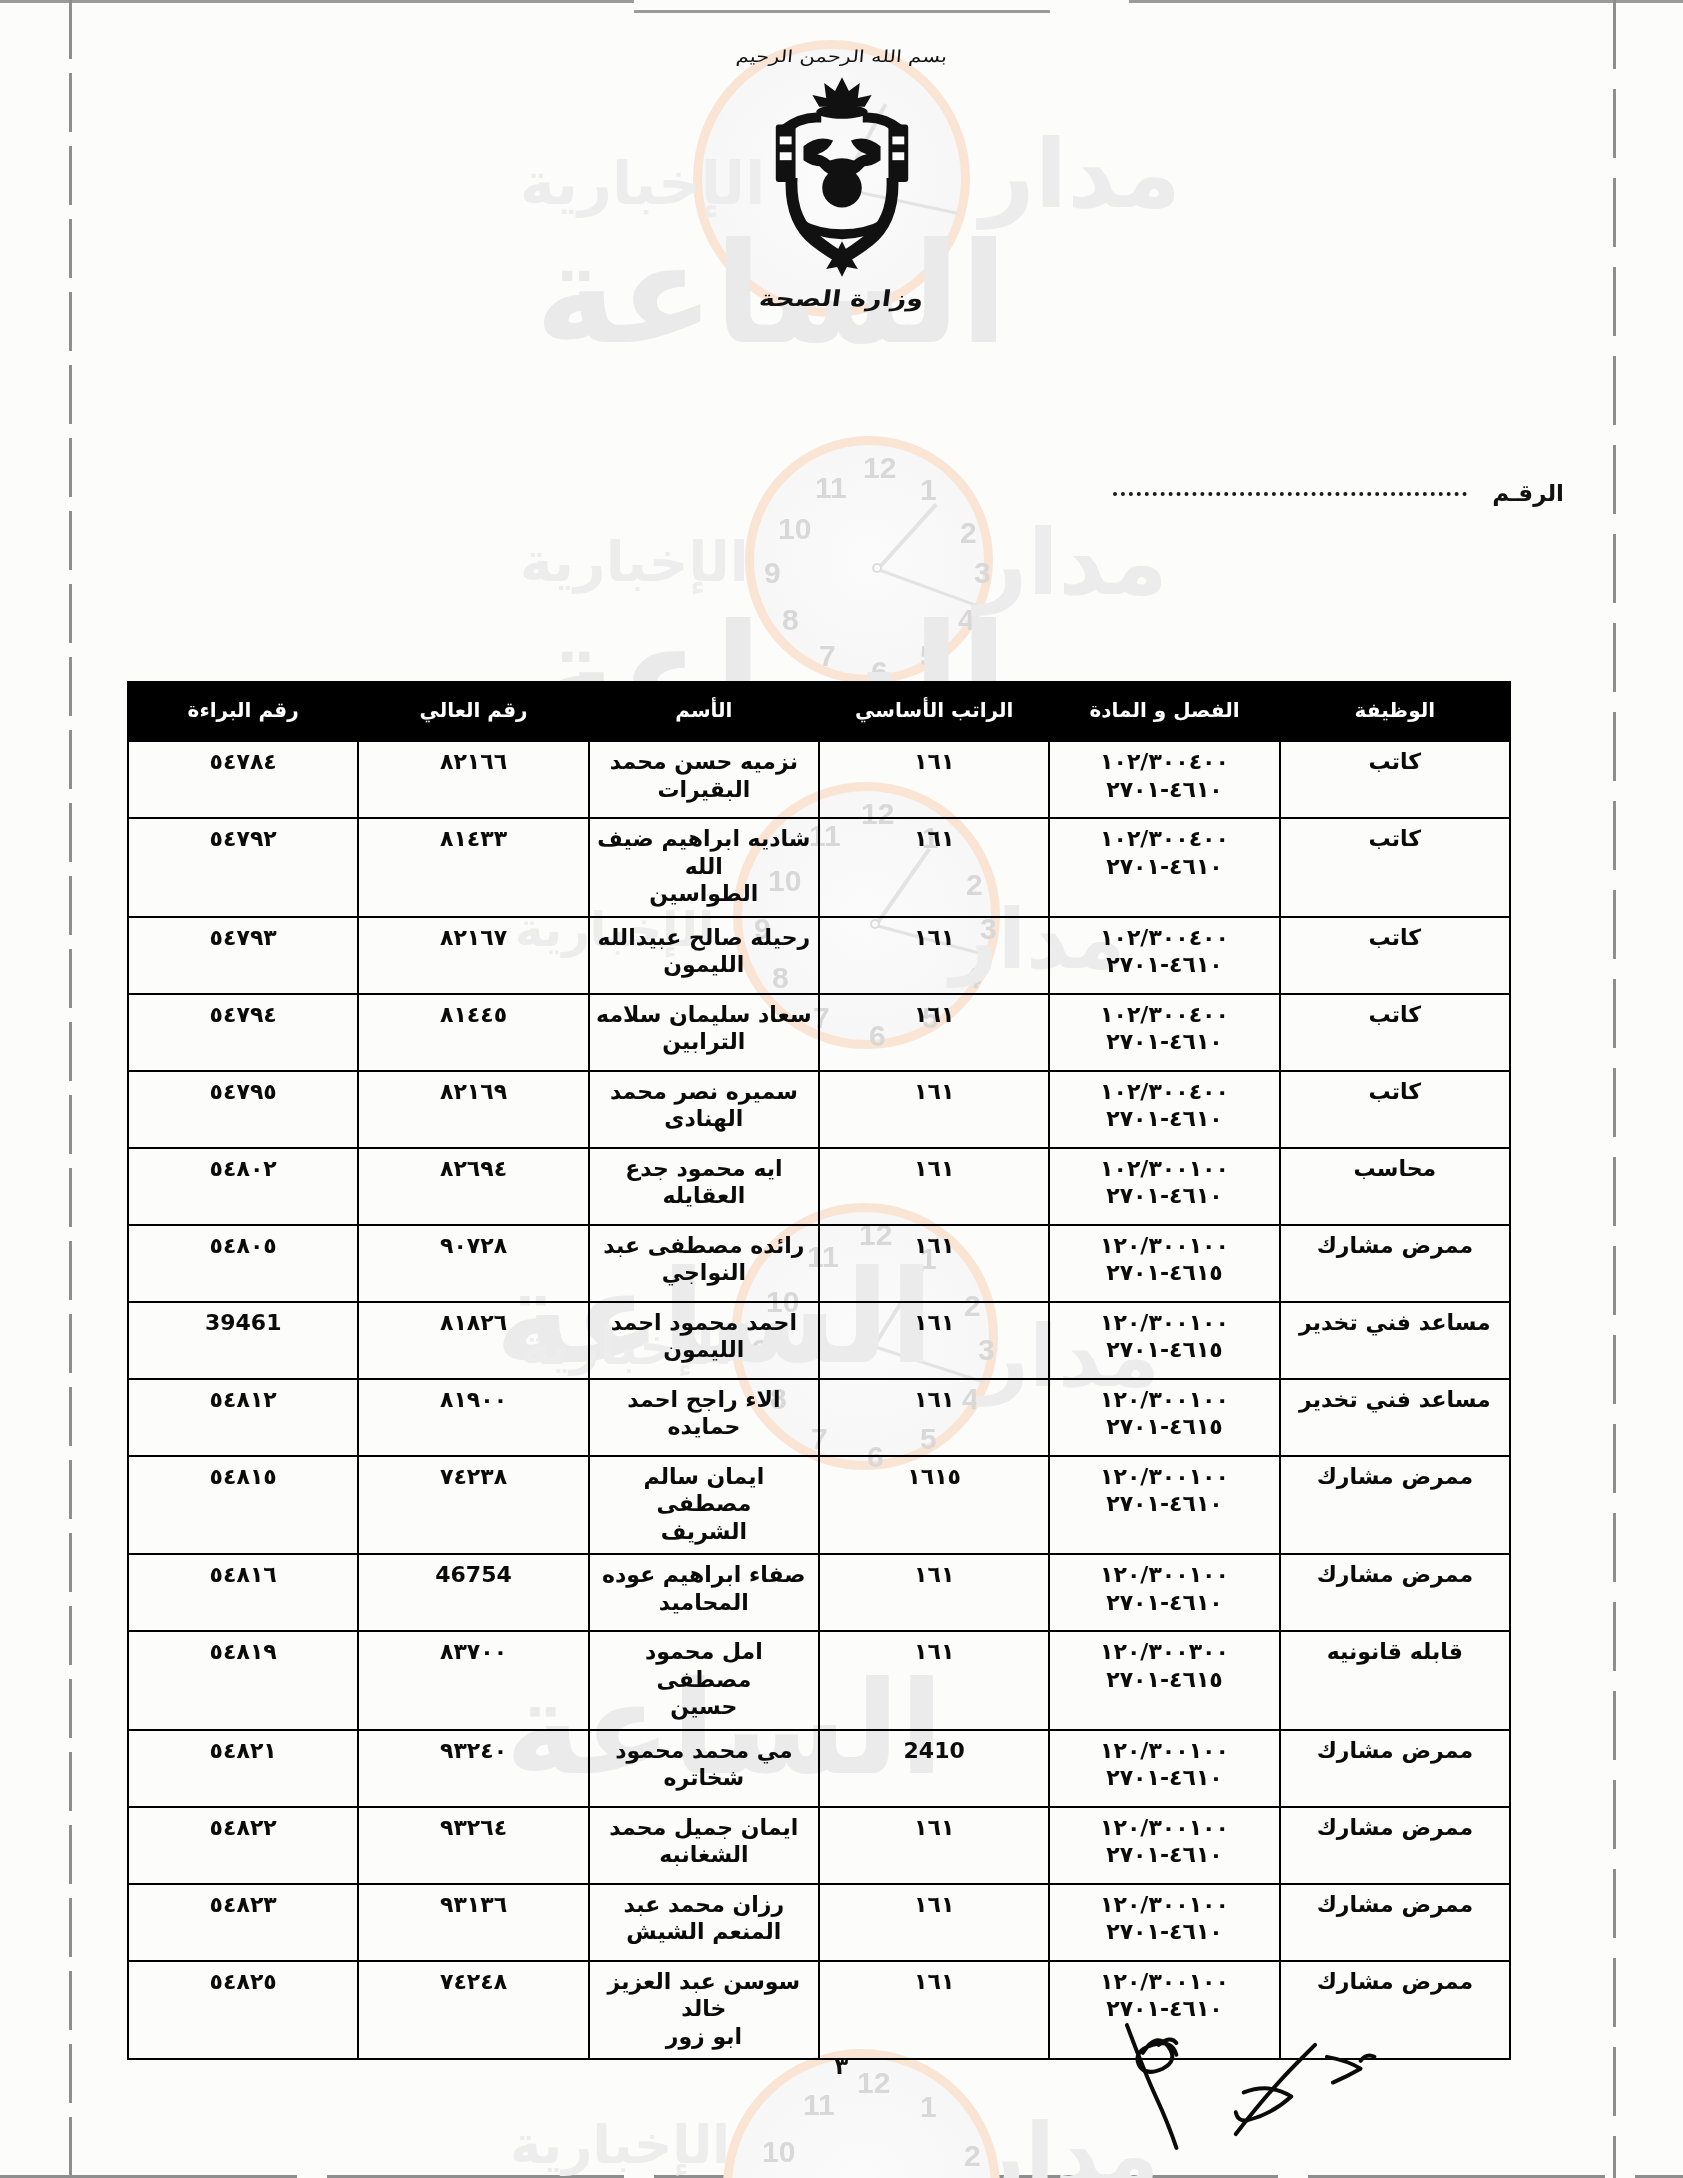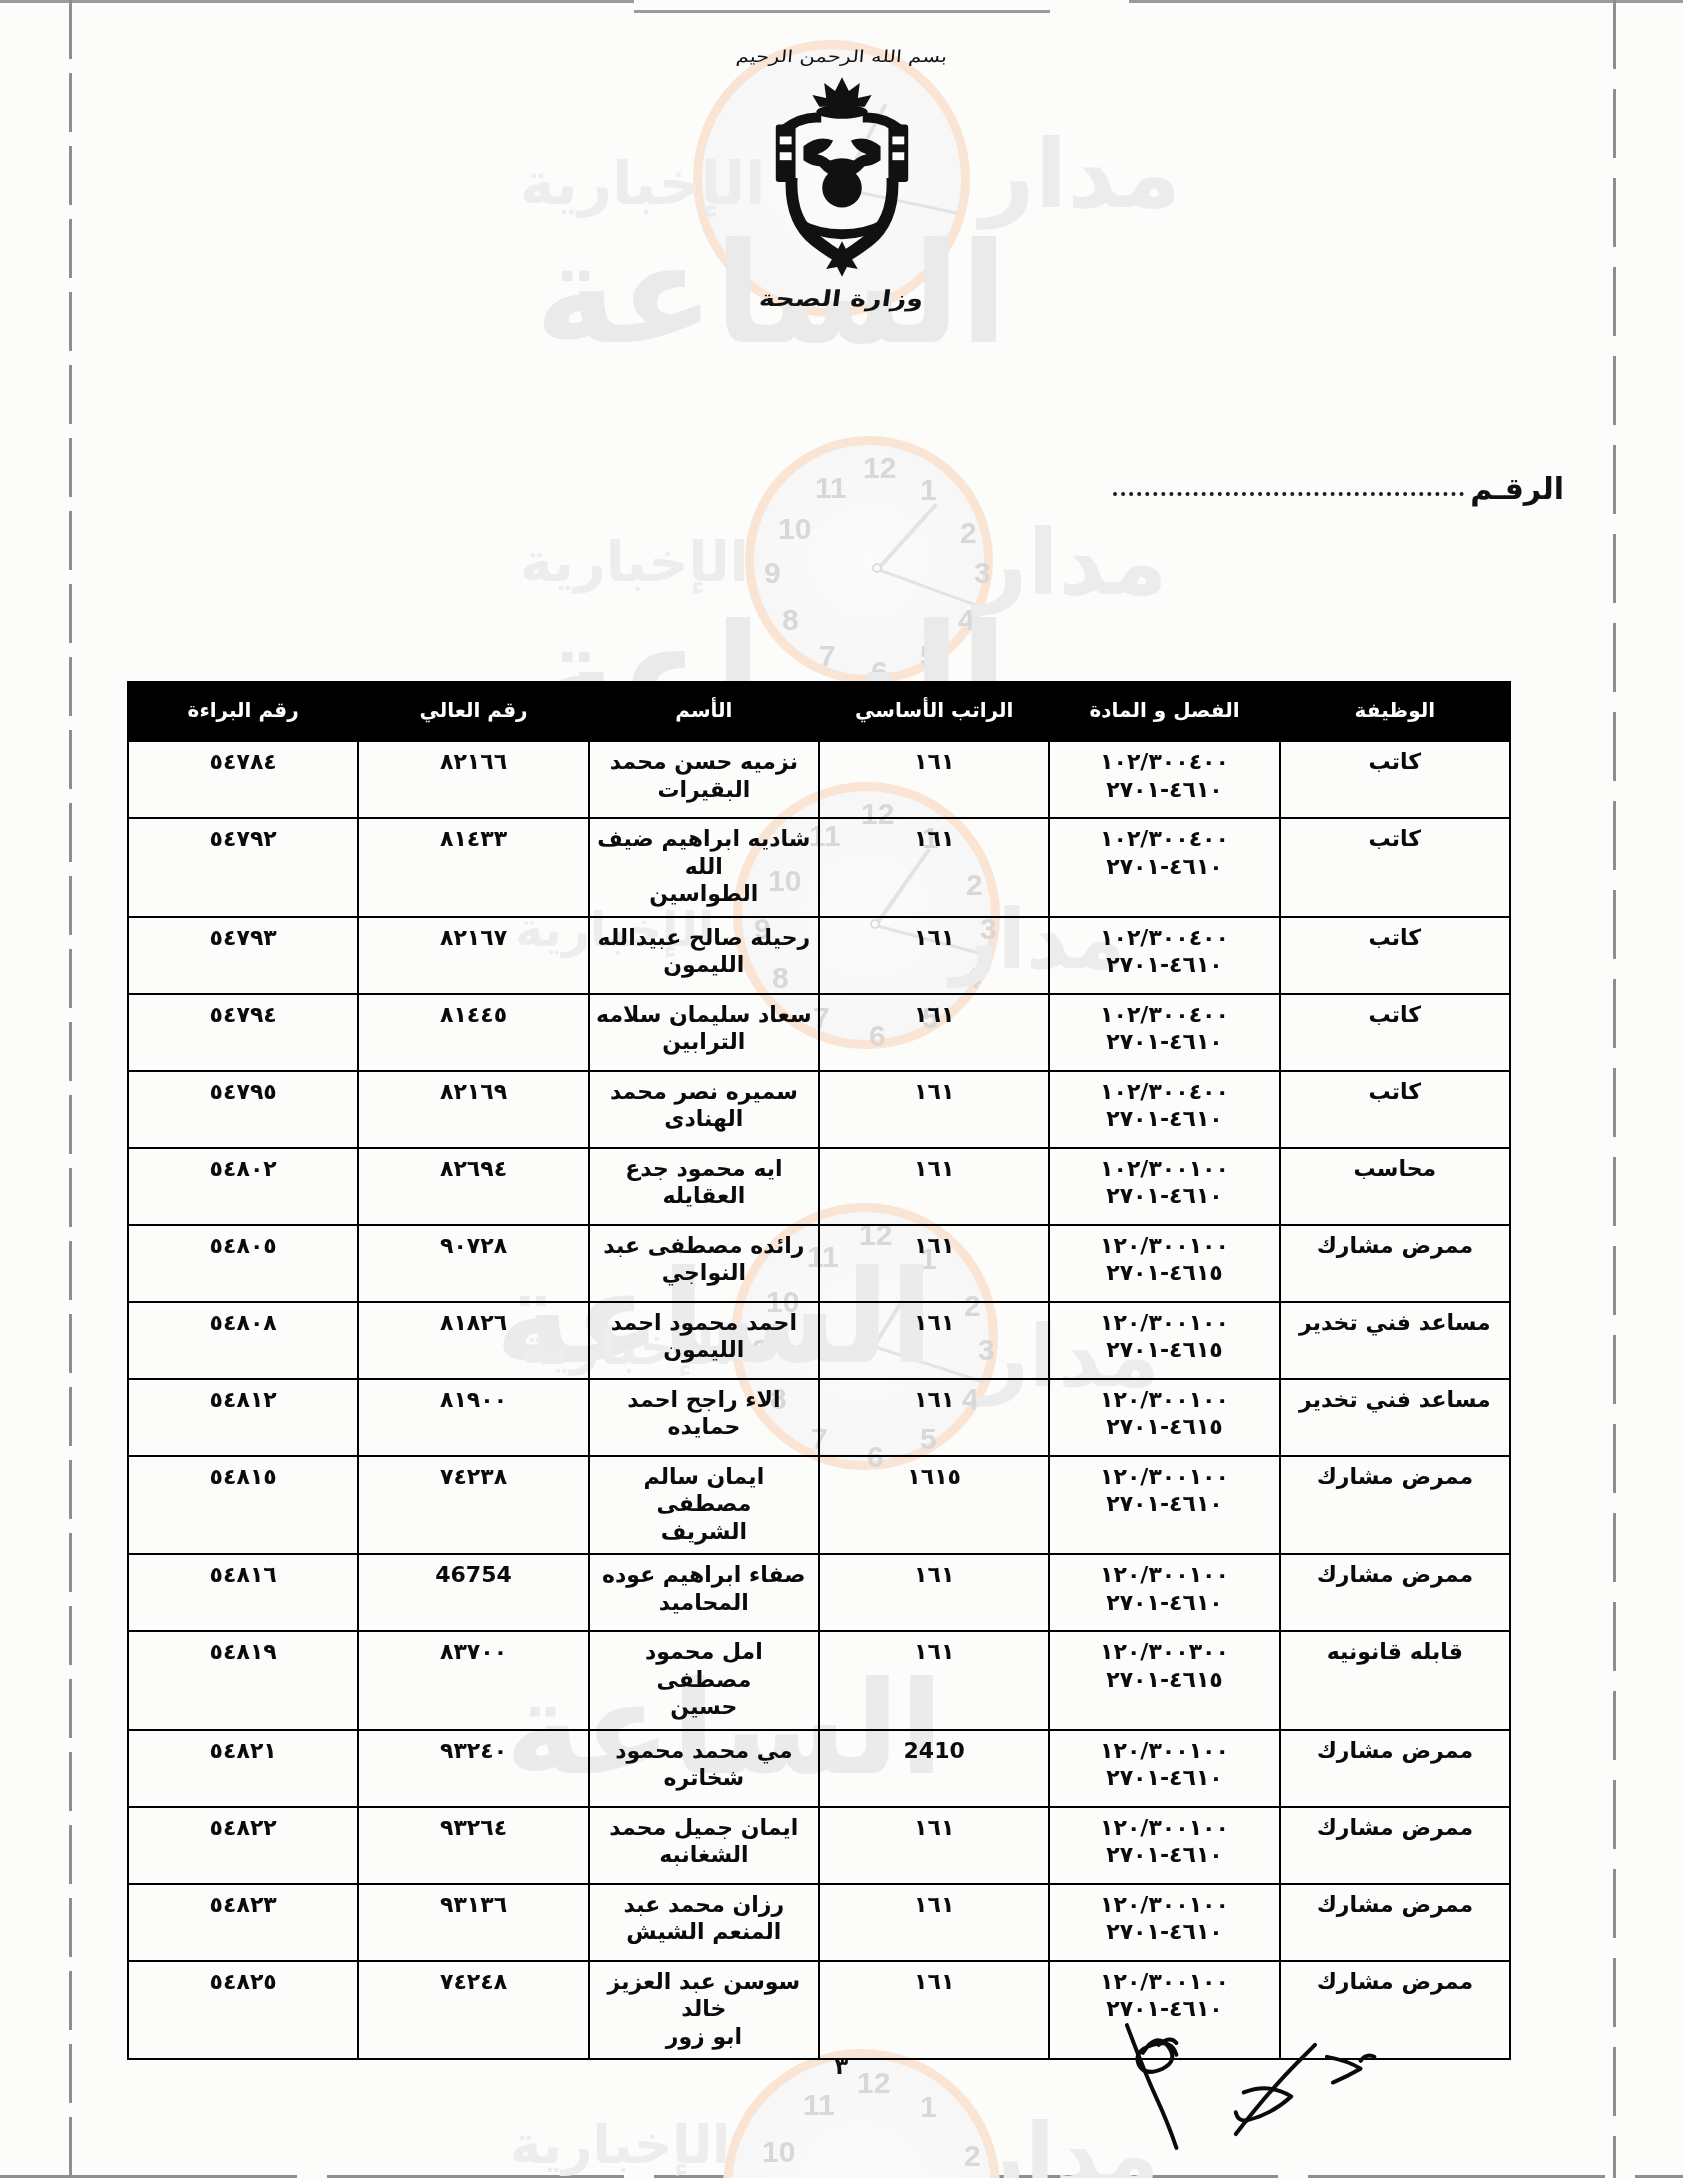--- a/index.html
+++ b/index.html
@@ -109,21 +109,21 @@
     width: 455px;
     font-family: "DejaVu Sans", sans-serif;
   }
   .meta-row {
     display: flex;
     align-items: flex-end;
     justify-content: flex-start;
     height: 46px;
   }
   .meta-label {
-    font-size: 30px;
+    font-size: 23px;
     font-weight: bold;
     color: #111;
     white-space: nowrap;
     min-width: 91px;
     text-align: right;
   }
   .meta-dots {
     flex: 1;
     border-bottom: 4px dotted #1a1a1a;
     margin: 0 6px 10px 4px;
@@ -433,21 +433,21 @@
           </tr>
           <tr>
             <td class="c-job">مساعد فني تخدير</td>
             <td class="c-chapter">١٢٠/٣٠٠١٠٠ ٤٦١٥-٢٧٠١</td>
             <td class="c-salary">١٦١</td>
             <td class="c-name">
               <span class="nm">احمد محمود احمد</span>
               <span class="nm">الليمون</span>
             </td>
             <td class="c-file">٨١٨٢٦</td>
-            <td class="c-decree">٥٤٨٠٨</td>
+            <td class="c-decree">39461</td>
           </tr>
           <tr>
             <td class="c-job">مساعد فني تخدير</td>
             <td class="c-chapter">١٢٠/٣٠٠١٠٠ ٤٦١٥-٢٧٠١</td>
             <td class="c-salary">١٦١</td>
             <td class="c-name">
               <span class="nm">الاء راجح احمد</span>
               <span class="nm">حمايده</span>
             </td>
             <td class="c-file">٨١٩٠٠</td>

